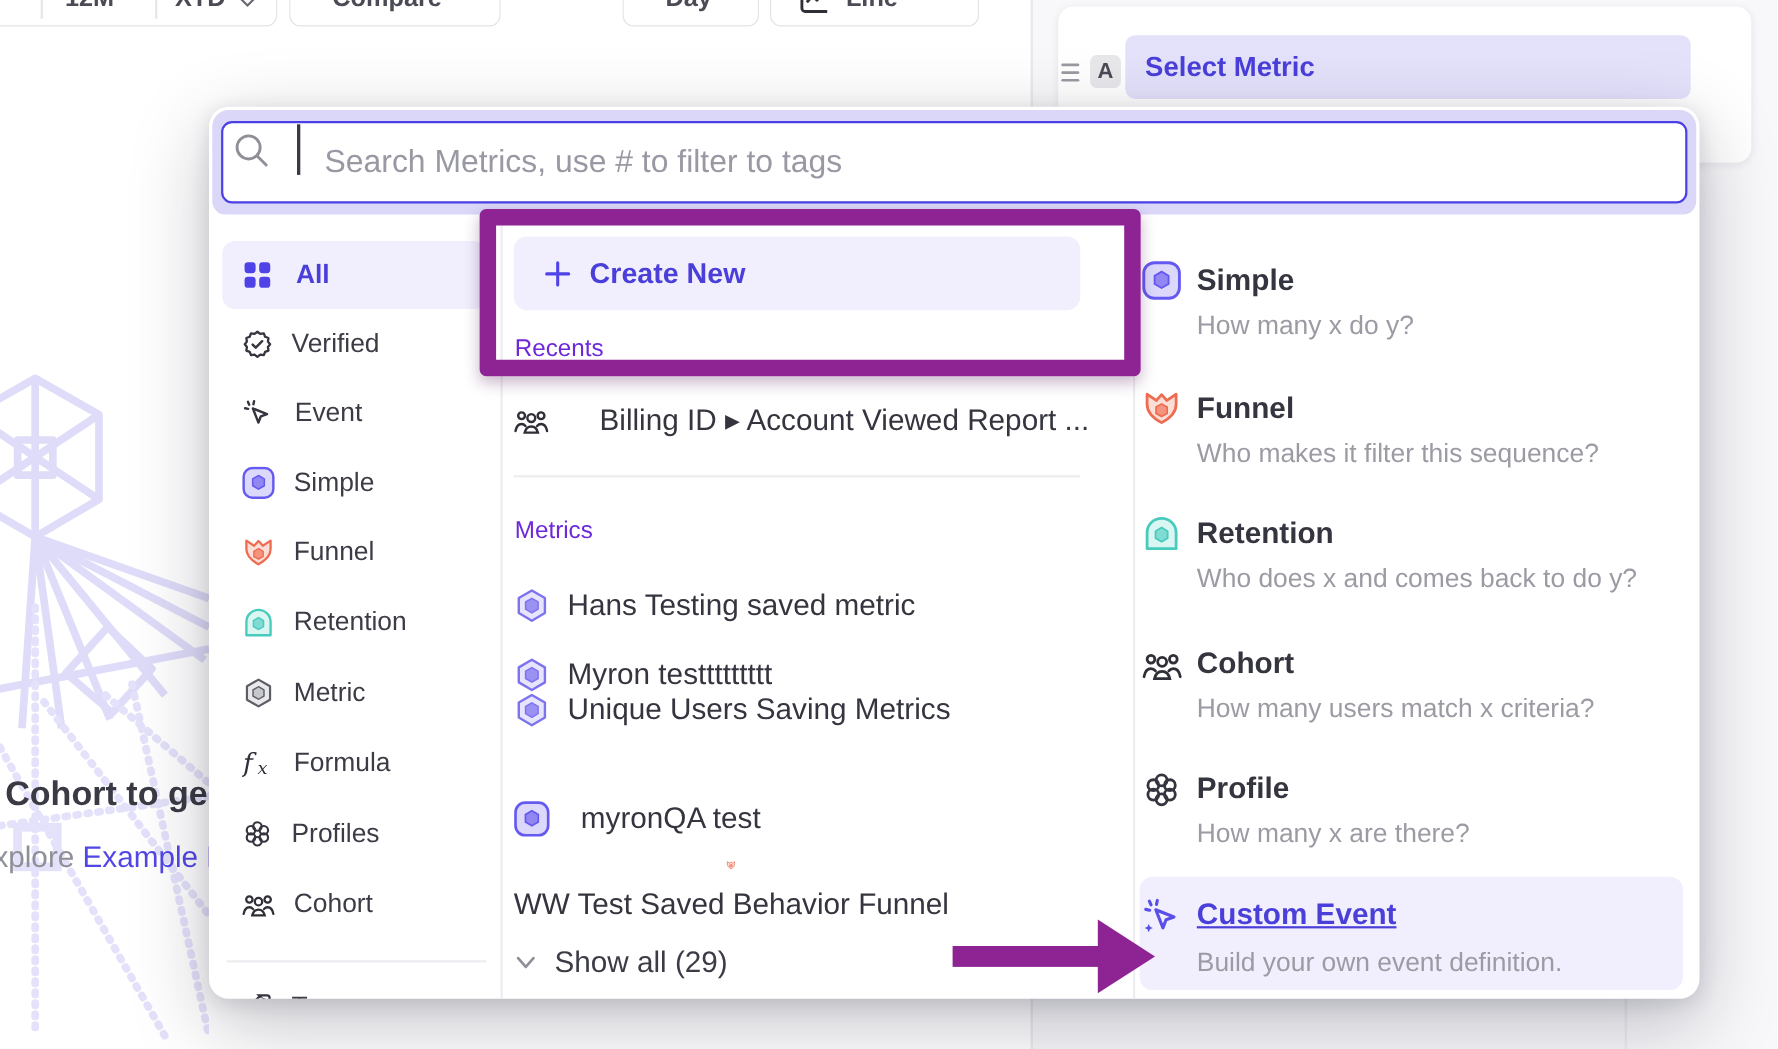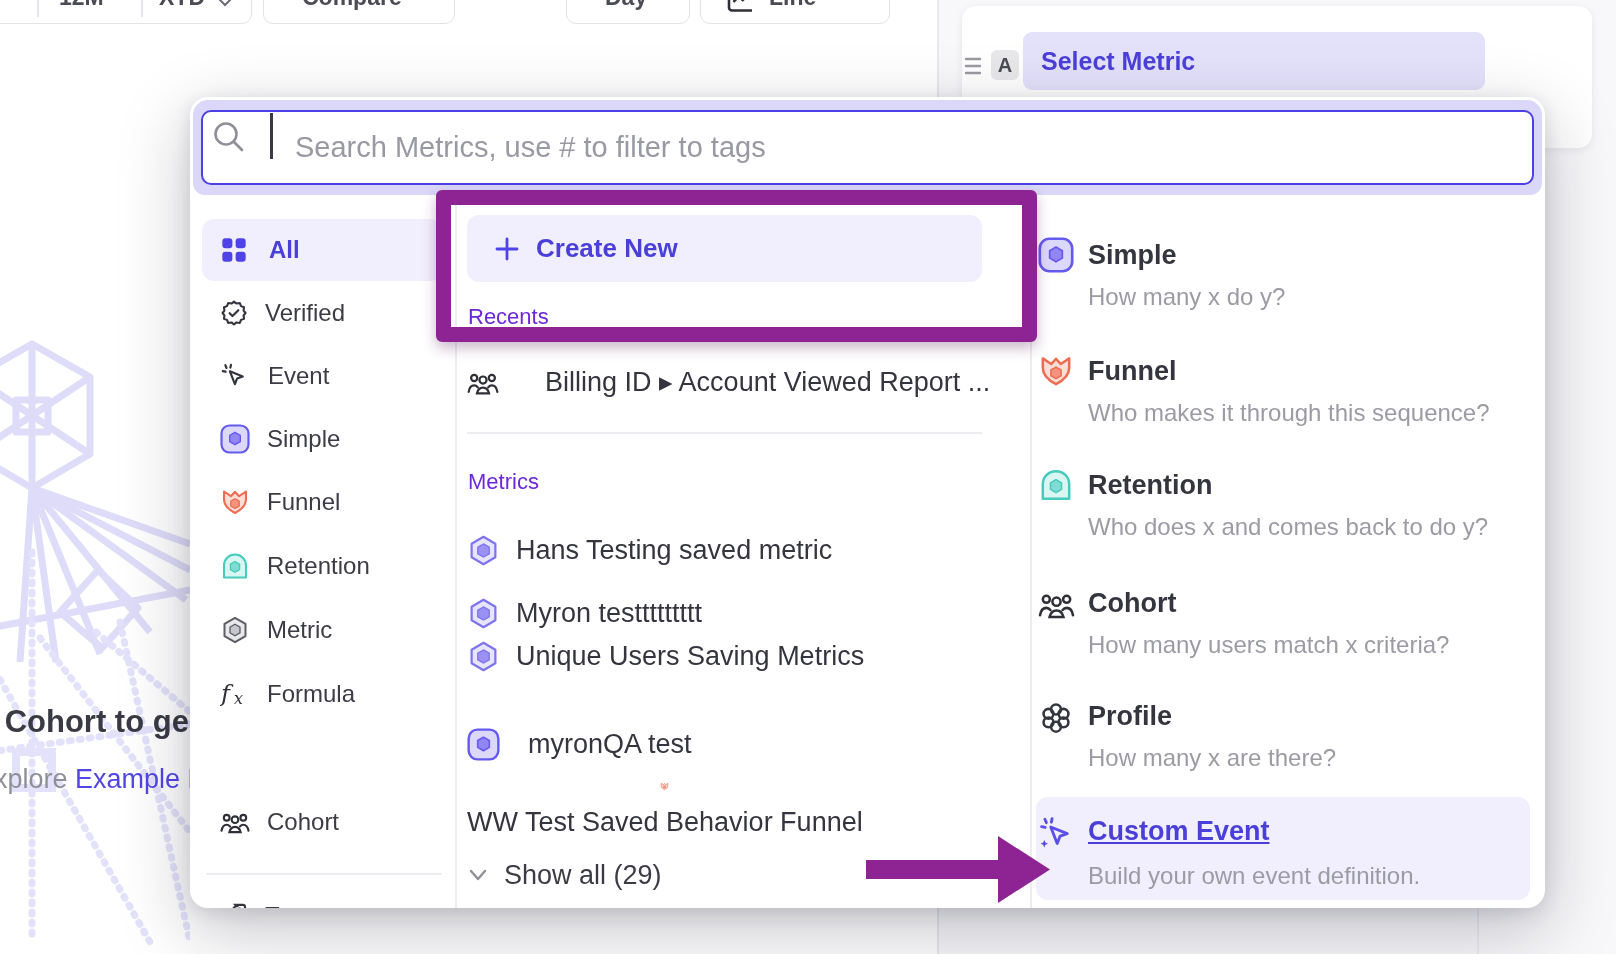--- a/index.html
+++ b/index.html
@@ -6,21 +6,21 @@
   #stage{position:relative;width:1616px;height:954px;overflow:hidden;
          font-family:"Liberation Sans","DejaVu Sans",sans-serif;color:#3c3c46;background:#fff;}
   .abs{position:absolute;}
   
   .right-zone{left:938px;top:0;width:678px;height:954px;background:#f8f8fa;}
   .vdiv-main{left:937px;top:0;width:2px;height:954px;background:#e8e8ec;}
   .query-card{left:962px;top:6px;width:630px;height:142px;background:#fff;border-radius:14px;
               box-shadow:0 2px 8px rgba(25,25,60,.08);}
   .series-badge{left:991px;top:50px;width:28px;height:30px;background:#e8e8eb;border-radius:6px;
                 display:flex;align-items:center;justify-content:center;font-size:20px;font-weight:700;color:#4b4b55;}
-  .metric-pill{left:1023px;top:32px;width:462px;height:58px;background:#e4e1fb;border-radius:9px;
+  .metric-pill{left:1023px;top:32px;width:514px;height:58px;background:#e4e1fb;border-radius:9px;
                display:flex;align-items:center;padding-left:18px;box-sizing:border-box;
                font-size:25px;font-weight:600;color:#4a3fd9;}
   
   .cutbtn{top:-34px;height:58px;background:#fff;border:1.5px solid #e3e3e7;border-radius:10px;box-sizing:border-box;}
   .cutbtn .lbl{position:absolute;bottom:12px;font-size:23px;font-weight:600;color:#4b4b55;white-space:nowrap;}
   .cellsep{position:absolute;top:6px;bottom:6px;width:1.5px;background:#e6e6ea;}
   
   .bg-headline{left:-16px;top:704px;font-size:31px;font-weight:700;color:#3a3a44;white-space:nowrap;}
   .bg-explore{left:-6px;top:764px;font-size:27px;color:#8f8f98;white-space:nowrap;}
   .bg-explore .lnk{color:#5247e5;font-weight:500;}
@@ -218,20 +218,33 @@
     </div>
 
     <div class="side-item" style="top:566px;">
       <svg width="30" height="30" viewBox="0 0 30 30">
         <text x="1" y="23" font-size="24" font-style="italic" font-family="DejaVu Serif, serif" fill="#2f2f38">ƒ</text>
         <text x="14" y="25" font-size="16" font-style="italic" font-family="DejaVu Serif, serif" fill="#2f2f38">x</text>
       </svg>
       <span>Formula</span>
     </div>
 
+    <div class="side-item" style="top:630px;">
+      <svg width="28" height="28" viewBox="0 0 24 24">
+        <g fill="none" stroke="#35353f" stroke-width="1.7">
+          <circle cx="12" cy="6.3" r="3.3"></circle>
+            <circle cx="7" cy="9.2" r="3.3"></circle>
+            <circle cx="17" cy="9.2" r="3.3"></circle>
+          <circle cx="7" cy="14.9" r="3.3"></circle>
+            <circle cx="17" cy="14.9" r="3.3"></circle>
+            <circle cx="12" cy="17.8" r="3.3"></circle>
+        </g>
+      </svg>
+      <span>Profiles</span>
+    </div>
 
     <div class="side-item" style="top:694px;">
       <svg width="30" height="26" viewBox="0 0 26 22">
         <g fill="none" stroke="#2f2f38" stroke-width="1.8" stroke-linecap="round">
           <circle cx="5.8" cy="7.3" r="2.5"></circle>
             <circle cx="20.2" cy="7.3" r="2.5"></circle>
             <circle cx="13" cy="9" r="2.9"></circle>
           <path d="M1.3 18.6c.6-3.3 2.3-5.2 4.5-5.2 1.1 0 2.1.5 2.9 1.5"></path>
           <path d="M24.7 18.6c-.6-3.3-2.3-5.2-4.5-5.2-1.1 0-2.1.5-2.9 1.5"></path>
           <path d="M8.1 19.8c.7-2.9 2.6-4.6 4.9-4.6s4.2 1.7 4.9 4.6z"></path>
@@ -289,21 +302,21 @@
     </div>
 
     <div class="mid-row" style="top:488px;">
       <svg width="33" height="33" viewBox="0 0 30 30">
         <path d="M15 2.5l10.8 6.3v12.4L15 27.5 4.2 21.2V8.8z" fill="#e7e4fd" stroke="#7d73ef" stroke-width="2" stroke-linejoin="round"></path>
         <path d="M15 9l5.2 3v6l-5.2 3-5.2-3v-6z" fill="#9b91f3" stroke="#7d73ef" stroke-width="1.2"></path>
       </svg>
       <span>Myron testtttttttt</span>
     </div>
 
-    <div class="mid-row" style="top:531px;">
+    <div class="mid-row" style="top:520px;">
       <svg width="33" height="33" viewBox="0 0 30 30">
         <path d="M15 2.5l10.8 6.3v12.4L15 27.5 4.2 21.2V8.8z" fill="#e7e4fd" stroke="#7d73ef" stroke-width="2" stroke-linejoin="round"></path>
         <path d="M15 9l5.2 3v6l-5.2 3-5.2-3v-6z" fill="#9b91f3" stroke="#7d73ef" stroke-width="1.2"></path>
       </svg>
       <span>Unique Users Saving Metrics</span>
     </div>
 
     <div class="mid-row" style="top:619px;gap:28px;">
       <svg width="33" height="33" viewBox="0 0 30 30">
         <rect x="1.5" y="1.5" width="27" height="27" rx="8" fill="#dcd8fb" stroke="#655af0" stroke-width="2.2"></rect>
@@ -334,21 +347,21 @@
       <path d="M15 8.3l5.3 3.1v6.2L15 20.7l-5.3-3.1v-6.2z" fill="#9186f2" stroke="#655af0" stroke-width="1.4"></path>
     </svg>
     <div class="rp-title" style="top:143px;">Simple</div>
     <div class="rp-desc" style="top:186px;">How many x do y?</div>
 
     <svg class="rp-icon" style="top:256px;" width="36" height="36" viewBox="0 0 30 30">
       <path d="M4 4.5l7 4.7 4-4.4 4 4.4 7-4.7v7.7c0 6-4.5 10.3-11 13.8-6.5-3.5-11-7.8-11-13.8z" fill="#fbded6" stroke="#ee6d52" stroke-width="2.1" stroke-linejoin="round"></path>
       <path d="M15 11.8l4.2 2.4v4.8L15 21.4l-4.2-2.4v-4.8z" fill="#f4947e" stroke="#ee6d52" stroke-width="1.3"></path>
     </svg>
     <div class="rp-title" style="top:259px;">Funnel</div>
-    <div class="rp-desc" style="top:302px;">Who makes it through this sequence?</div>
+    <div class="rp-desc" style="top:302px;">Who makes it filter this sequence?</div>
 
     <svg class="rp-icon" style="top:370px;" width="36" height="36" viewBox="0 0 30 30">
       <path d="M4 26.5V14.5C4 8.2 8.9 3.5 15 3.5s11 4.7 11 11v12z" fill="#daf6f3" stroke="#46cbbc" stroke-width="2.1" stroke-linejoin="round"></path>
       <path d="M15 10.5l4.6 2.7v5.4L15 21.3l-4.6-2.7v-5.4z" fill="#7edcd2" stroke="#46cbbc" stroke-width="1.3"></path>
     </svg>
     <div class="rp-title" style="top:373px;">Retention</div>
     <div class="rp-desc" style="top:416px;">Who does x and comes back to do y?</div>
 
     <svg class="rp-icon" style="top:492px;" width="37" height="31" viewBox="0 0 26 22">
       <g fill="none" stroke="#2f2f38" stroke-width="1.8" stroke-linecap="round">

